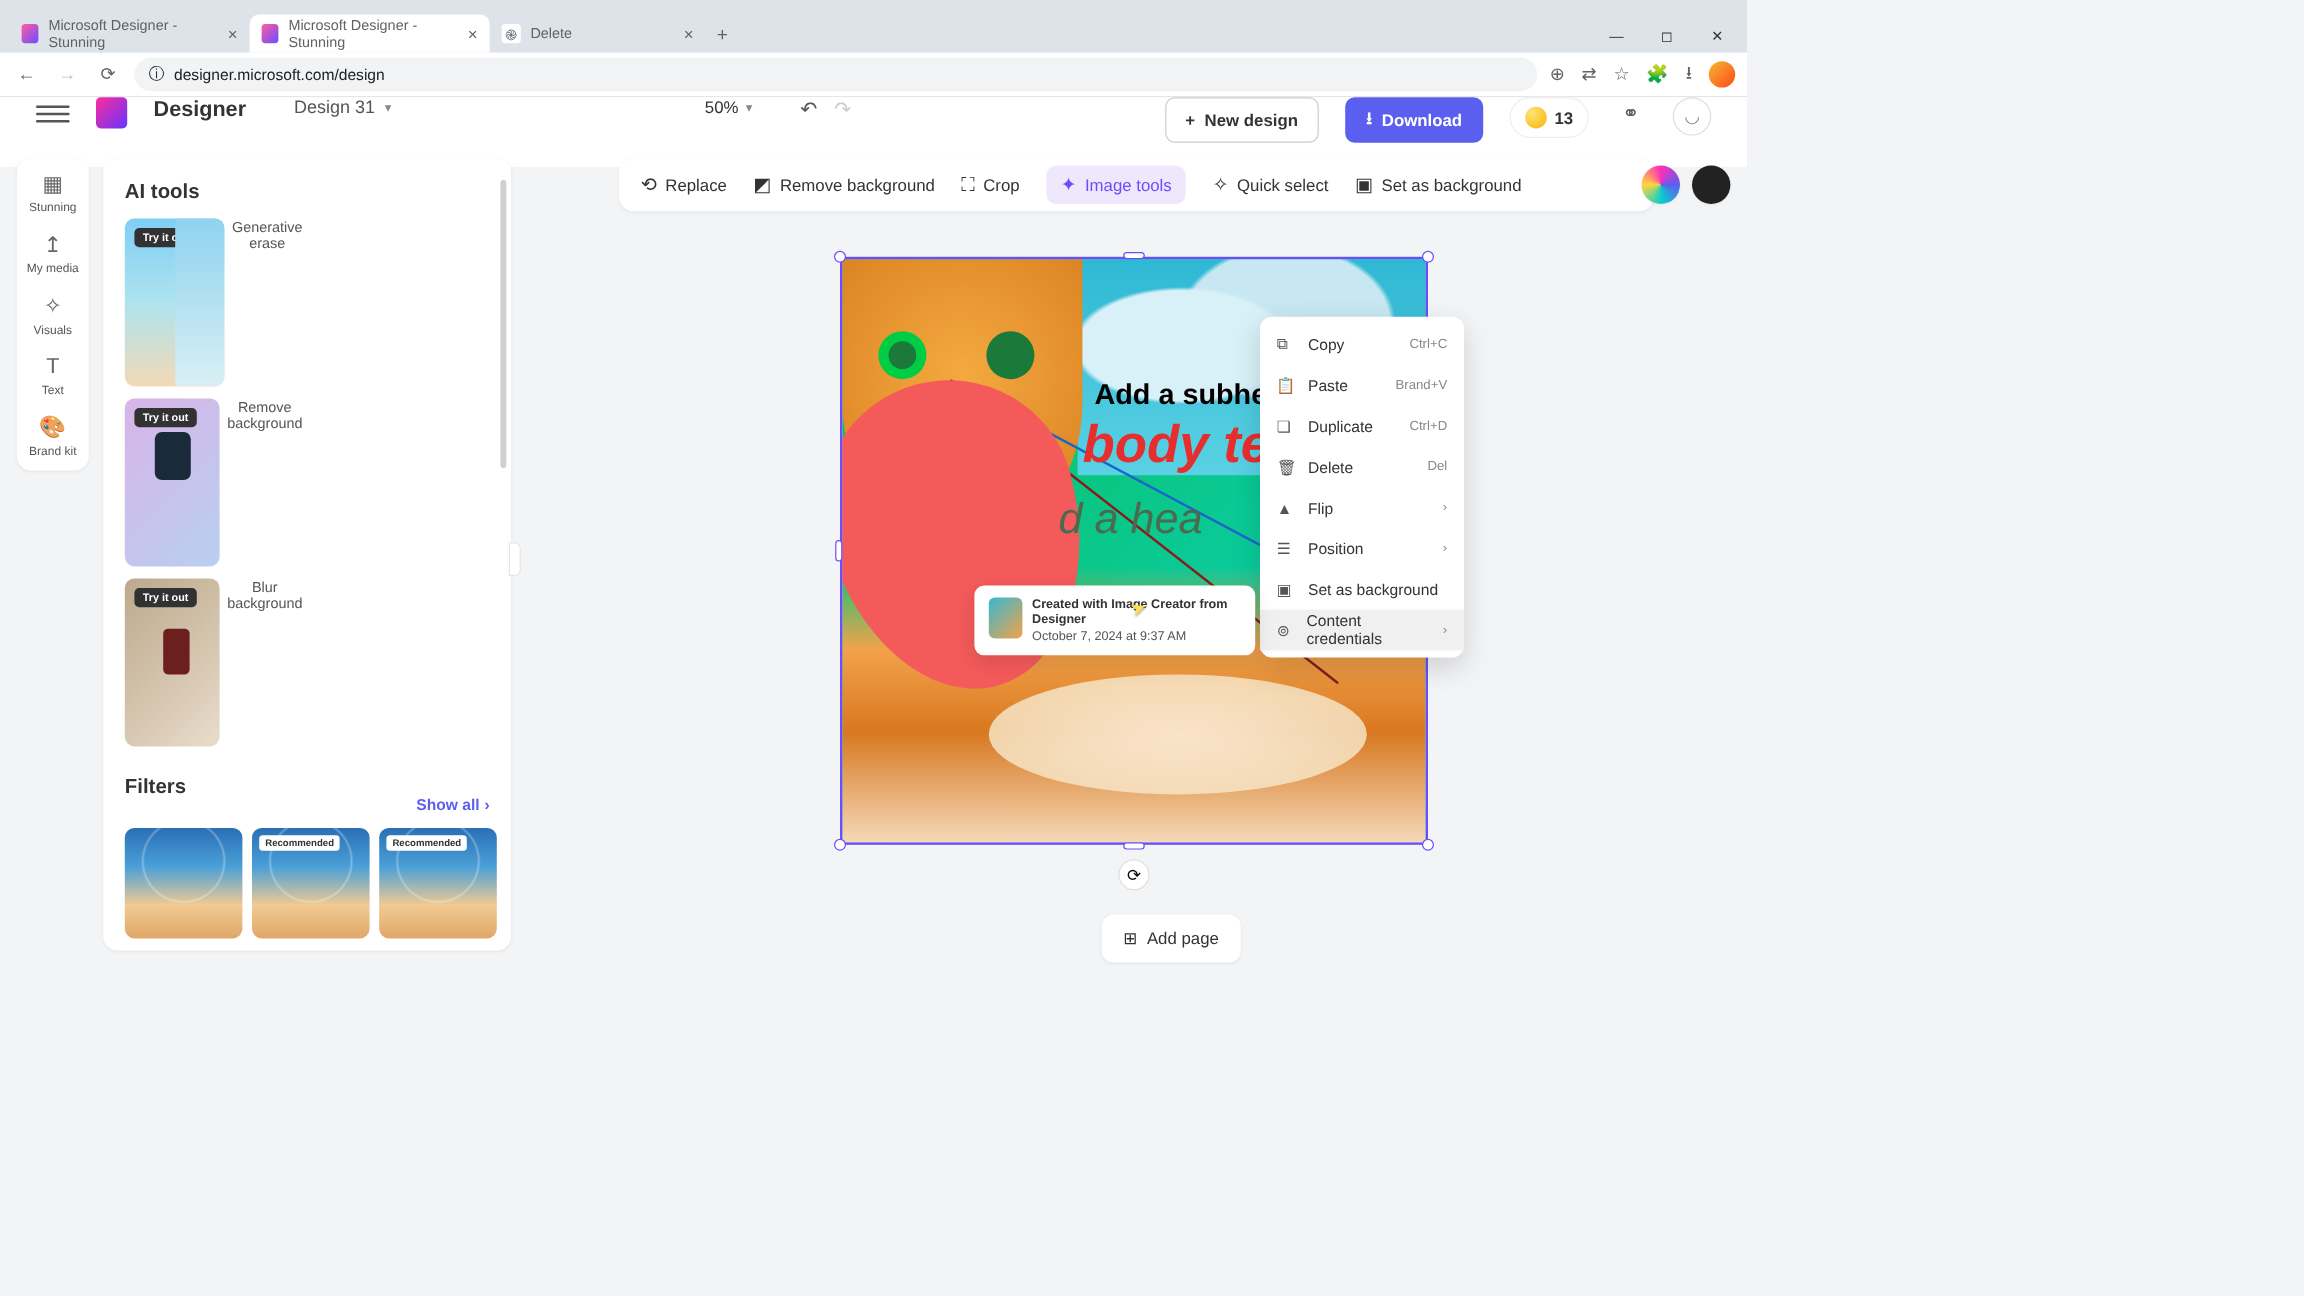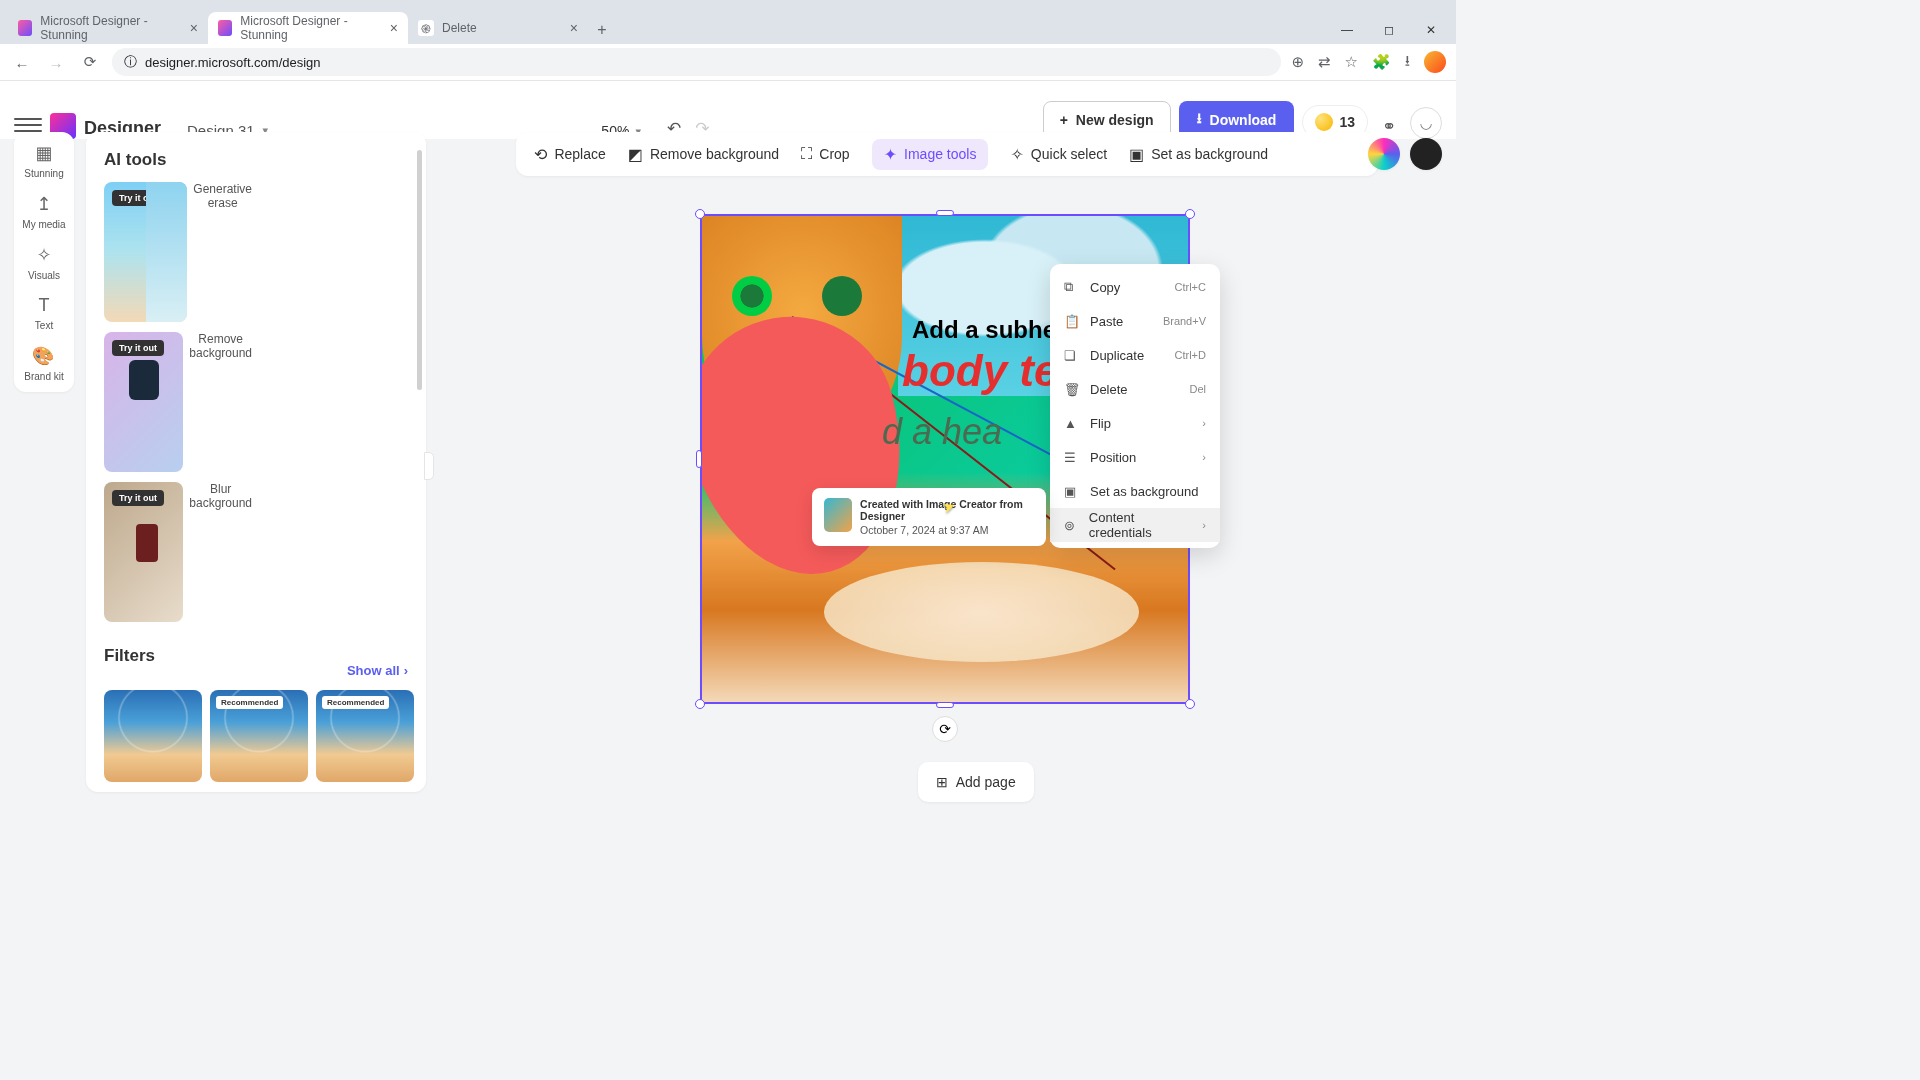--- a/index.html
+++ b/index.html
@@ -20,21 +20,21 @@
 
   .addr-row { height: 36px; display: flex; align-items: center; gap: 10px; padding: 0 10px; background: #fff; }
   .nav-btn { width: 24px; height: 24px; display: flex; align-items: center; justify-content: center; color: #5f6368; font-size: 15px; }
   .nav-btn.disabled { color: #bdbdbd; }
   .omnibox { flex: 1; height: 28px; border-radius: 14px; background: #f1f3f4; display: flex; align-items: center; padding: 0 12px; font-size: 13px; color: #202124; gap: 8px; }
   .addr-icons { display: flex; gap: 14px; align-items: center; }
   .addr-icons span { font-size: 15px; color: #5f6368; }
   .avatar-small { width: 22px; height: 22px; border-radius: 11px; background: linear-gradient(135deg,#f7b733,#fc4a1a); }
 
   
-  .app-header { height: 58px; background: #fff; display: flex; align-items: flex-end; padding: 0 14px; gap: 8px; }
+  .app-header { height: 58px; background: #fff; display: flex; align-items: flex-start; padding: 0 30px; gap: 22px; }
   .hamburger { width: 28px; height: 28px; display: flex; flex-direction: column; justify-content: center; gap: 4px; }
   .hamburger div { height: 2px; background: #555; border-radius: 1px; }
   .app-logo { width: 26px; height: 26px; background: linear-gradient(135deg,#ff2d9a,#6633ff); border-radius: 4px; }
   .app-name { font-size: 18px; font-weight: 600; color: #333; }
   .design-name { display: flex; align-items: center; gap: 8px; margin-left: 18px; font-size: 15px; color: #555; }
   .chev-down { font-size: 11px; color: #888; }
   .spacer { flex: 1; }
   .zoom { font-size: 14px; color: #333; display: flex; align-items: center; gap: 6px; }
   .undoredo { display: flex; gap: 14px; margin-left: 18px; }
   .undoredo span { font-size: 17px; color: #555; }

